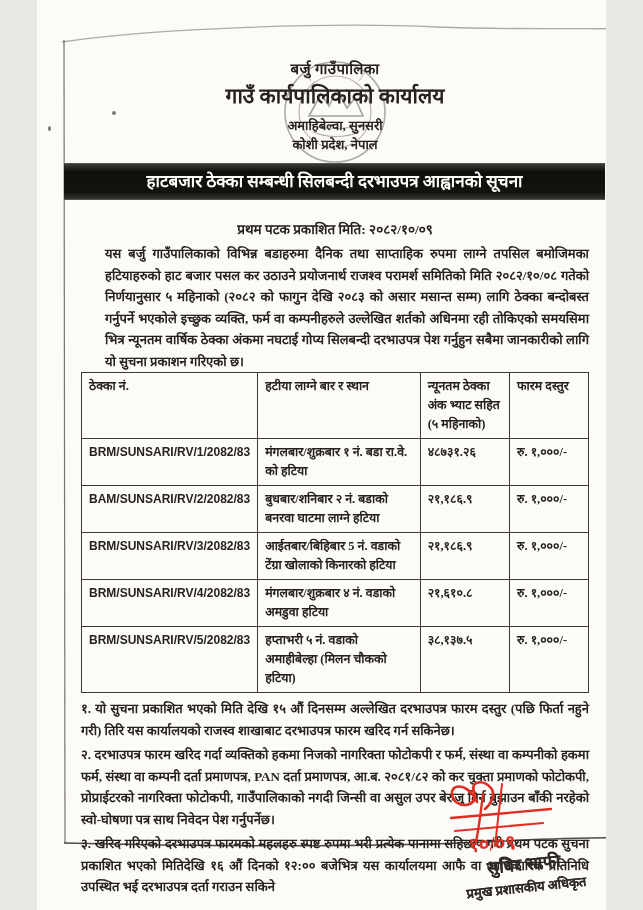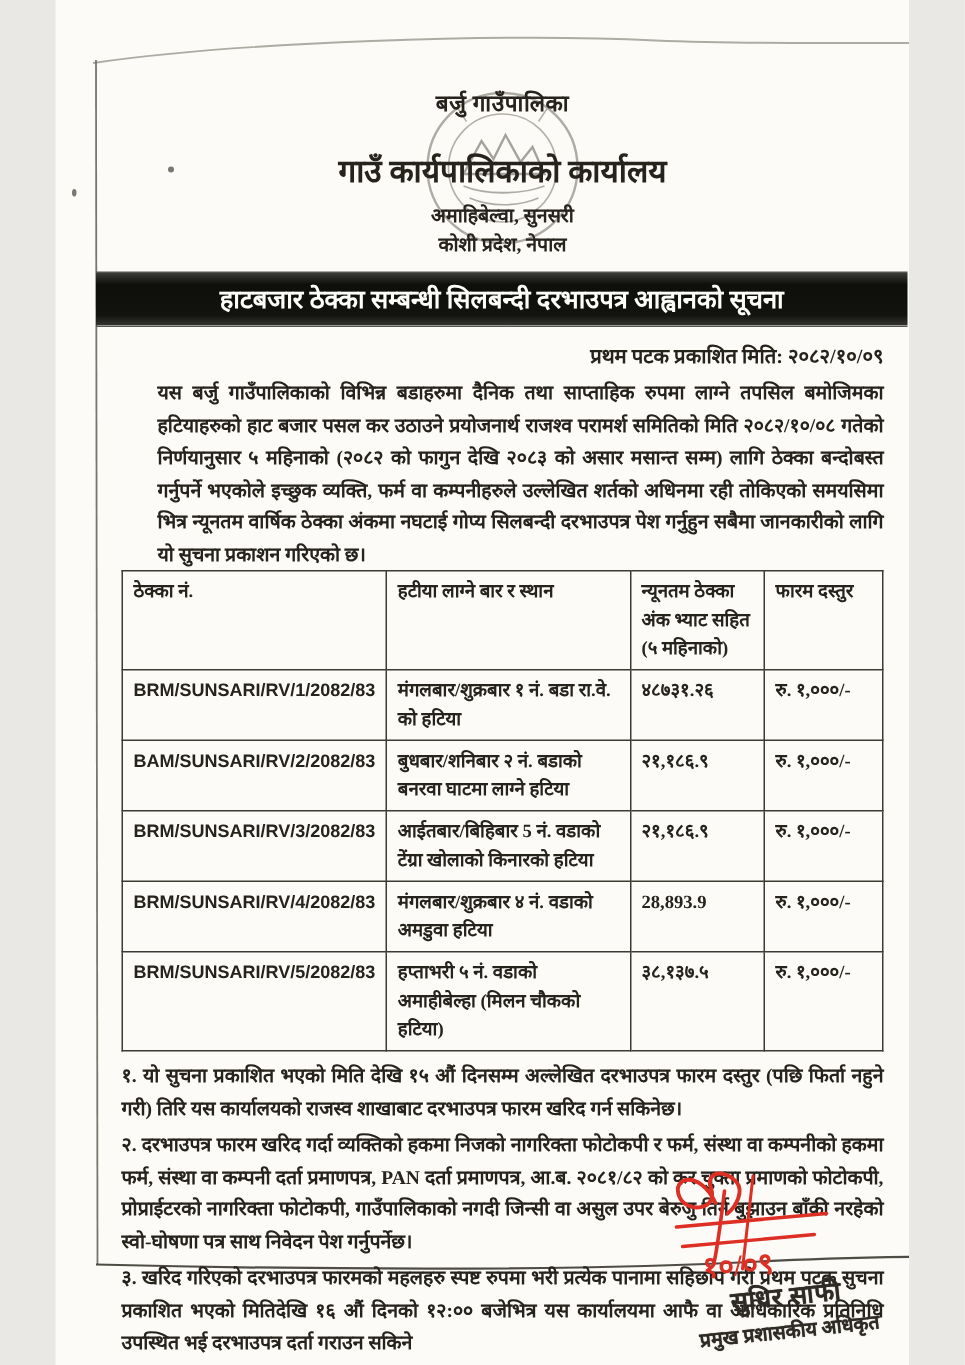--- a/index.html
+++ b/index.html
@@ -7,34 +7,34 @@
     position:relative;width:569px;height:910px;margin:0 auto;
     background:#fcfbf8;overflow:hidden;
     font-family:"Liberation Serif","DejaVu Serif",serif;
     color:#26231d;
   }
   .paper{position:absolute;left:44px;right:17px;top:52px;}
   
   .header-block{position:relative;text-align:center;padding-top:6px;}
   .seal{position:absolute;left:50%;top:2px;transform:translateX(-50%);opacity:.55;}
   .header-muni{font-size:15px;font-weight:700;letter-spacing:.4px;position:relative;}
-  .header-office{font-size:21px;font-weight:700;margin-top:20px;position:relative;}
+  .header-office{font-size:21px;font-weight:700;margin-top:3px;position:relative;}
   .header-addr{font-size:13px;font-weight:700;margin-top:7px;position:relative;}
   .header-prov{font-size:13px;font-weight:700;margin-top:1px;position:relative;}
   
   .banner{
     position:relative;left:-17px;width:calc(100% + 33px);
     margin-top:11px;
     background:linear-gradient(180deg,#3a3a36 0%,#0e0e0b 22%,#12120e 80%,#343430 100%);
     color:#fdfdfb;text-align:center;
     font-size:17px;font-weight:700;
     padding:5px 0 7px;
     box-shadow:0 1px 0 #55554f, 0 -1px 0 #55554f;
   }
-  .pub-date{text-align:right;font-size:13.5px;font-weight:700;margin-top:11px;}
+  .pub-date{text-align:center;font-size:13.5px;font-weight:700;margin-top:21px;}
   .intro{font-size:13px;line-height:21.5px;text-align:justify;margin-top:5px;font-weight:600;margin-left:24px;}
   .tapasil{text-align:center;font-size:14px;font-weight:700;margin:11px 0 30px;}
   
   table.notice{width:100%;border-collapse:collapse;font-size:12.4px;}
   table.notice th,table.notice td{
     border:1.2px solid #3d3a33;padding:4px 7px;vertical-align:top;
     text-align:left;line-height:19px;
   }
   table.notice th{font-weight:700;}
   table.notice td{font-weight:600;}
@@ -120,21 +120,21 @@
         </tr>
         <tr>
           <td class="id-cell">BRM/SUNSARI/RV/3/2082/83</td>
           <td>आईतबार/बिहिबार 5 नं. वडाको टेंग्रा खोलाको किनारको हटिया</td>
           <td>२१,१८६.९</td>
           <td>रु. १,०००/-</td>
         </tr>
         <tr>
           <td class="id-cell">BRM/SUNSARI/RV/4/2082/83</td>
           <td>मंगलबार/शुक्रबार ४ नं. वडाको अमडुवा हटिया</td>
-          <td>28,893.9</td>
+          <td>२१,६१०.८</td>
           <td>रु. १,०००/-</td>
         </tr>
         <tr>
           <td class="id-cell">BRM/SUNSARI/RV/5/2082/83</td>
           <td>हप्ताभरी ५ नं. वडाको अमाहीबेल्हा (मिलन चौकको हटिया)</td>
           <td>३८,१३७.५</td>
           <td>रु. १,०००/-</td>
         </tr>
       </tbody>
     </table>

